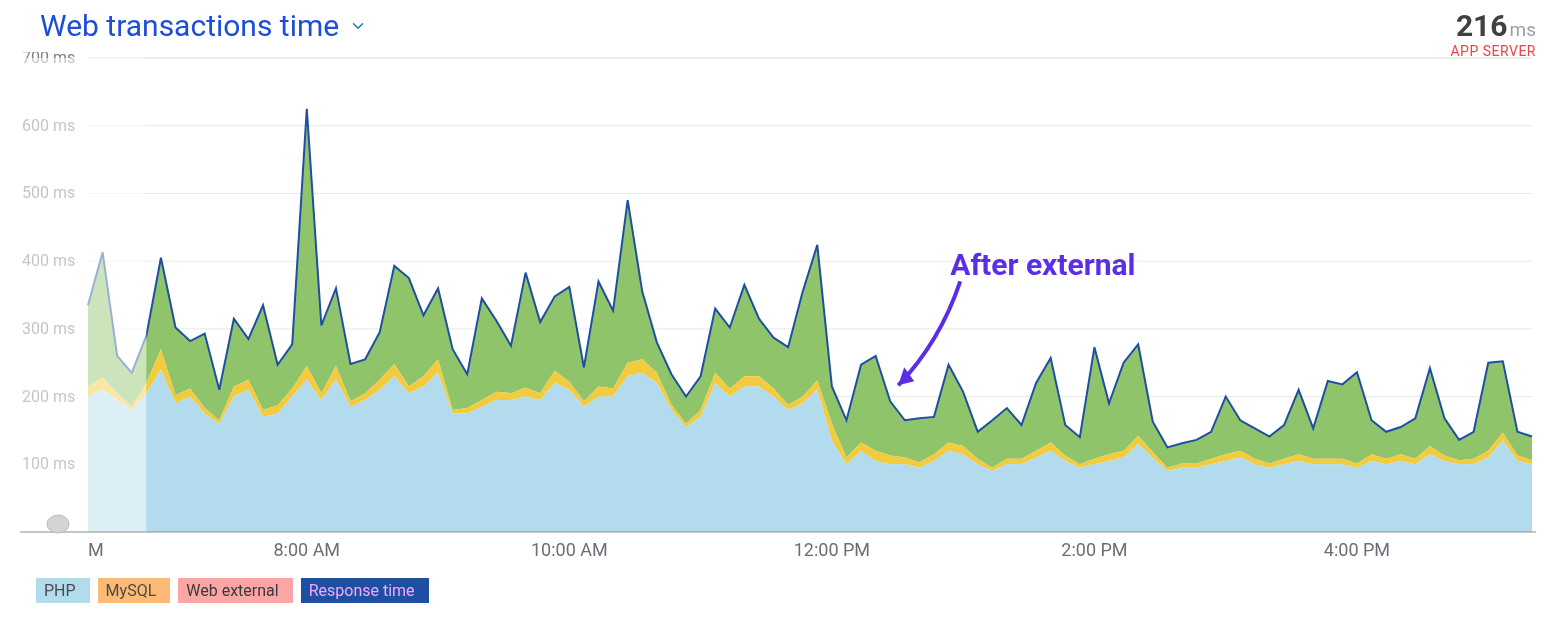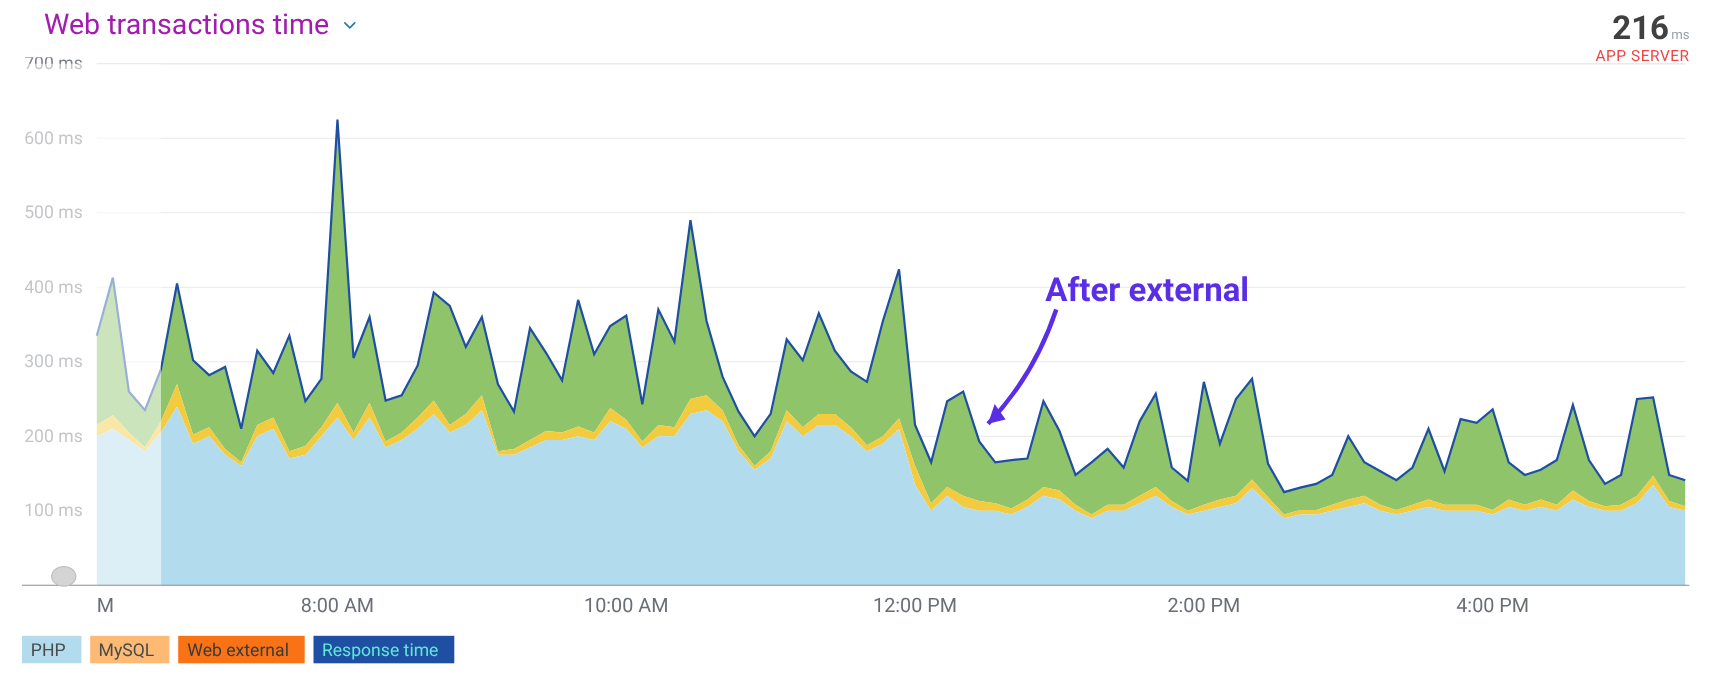--- a/index.html
+++ b/index.html
@@ -1,39 +1,39 @@
 <!DOCTYPE html>
 <html><head>
 <meta charset="utf-8">
 <style>
   html,body{margin:0;padding:0;font-family:-apple-system,BlinkMacSystemFont,"Segoe UI",Roboto,Helvetica,Arial,sans-serif;background:#fff;color:#5a5a5a}
   .wrap{position:relative;width:1556px;height:627px;overflow:hidden}
   .header{display:flex;justify-content:space-between;align-items:flex-start;padding:8px 20px 0 40px}
-  .title-drop{display:inline-flex;align-items:center;gap:10px;color:#a21caf;font-size:26px;cursor:pointer}
+  .title-drop{display:inline-flex;align-items:center;gap:10px;color:#1d4ed8;font-size:30px;cursor:pointer}
   .title-drop svg{width:18px;height:18px;stroke:#1f7aa8}
   .metric{ text-align:right;color:#9aa0a6}
   .metric .big{font-size:30px;color:#404040;font-weight:700}
-  .metric .unit{font-size:12px;color:#9aa0a6;margin-left:2px}
+  .metric .unit{font-size:19px;color:#9aa0a6;margin-left:2px}
   .metric .sub{font-size:14px;letter-spacing:.5px;color:#ef4444}
   .plot-area{position:absolute;left:20px;right:20px;top:52px;bottom:65px}
   svg.chart{width:100%;height:100%;display:block}
   .ylab{font-size:16px;fill:#7a7f85}
   .xlab{font-size:18px;fill:#6a6f75}
   .grid{stroke:#e8e8e8;stroke-width:1}
   .axis{stroke:#8d8d8d;stroke-width:1}
   .s-php{fill:#b2dced}
   .s-mysql{fill:#f3cb3f}
   .s-ext{fill:#8fc46b}
   .s-resp{stroke:#1f4fa3;stroke-width:2;fill:none}
-  .legend{position:absolute;left:20px;bottom:24px;display:flex;gap:8px;font-size:16px}
+  .legend{position:absolute;left:36px;bottom:24px;display:flex;gap:8px;font-size:16px}
   .leg-item{display:inline-flex;align-items:center;padding:3px 14px 3px 8px;cursor:pointer}
   .leg-php{background:#b2dced;color:#4a4a4a}
   .leg-mysql{background:#fdba74;color:#4a4a4a}
-  .leg-ext{background:#f97316;color:#3a3a3a}
-  .leg-resp{background:#1f4fa3;color:#5eead4}
+  .leg-ext{background:#fca5a5;color:#3a3a3a}
+  .leg-resp{background:#1f4fa3;color:#f0abfc}
   .ann-text{position:absolute;font-weight:700;color:#5a2ee6;font-size:30px}
   .ann-arrow{stroke:#5a2ee6;stroke-width:4;fill:none}
   .ann-arrow-head{fill:#5a2ee6}
   .scrubber{fill:#d4d4d4;stroke:#bdbdbd}
 </style>
 </head>
 <body>
 <div class="wrap">
 
 <div class="header">

